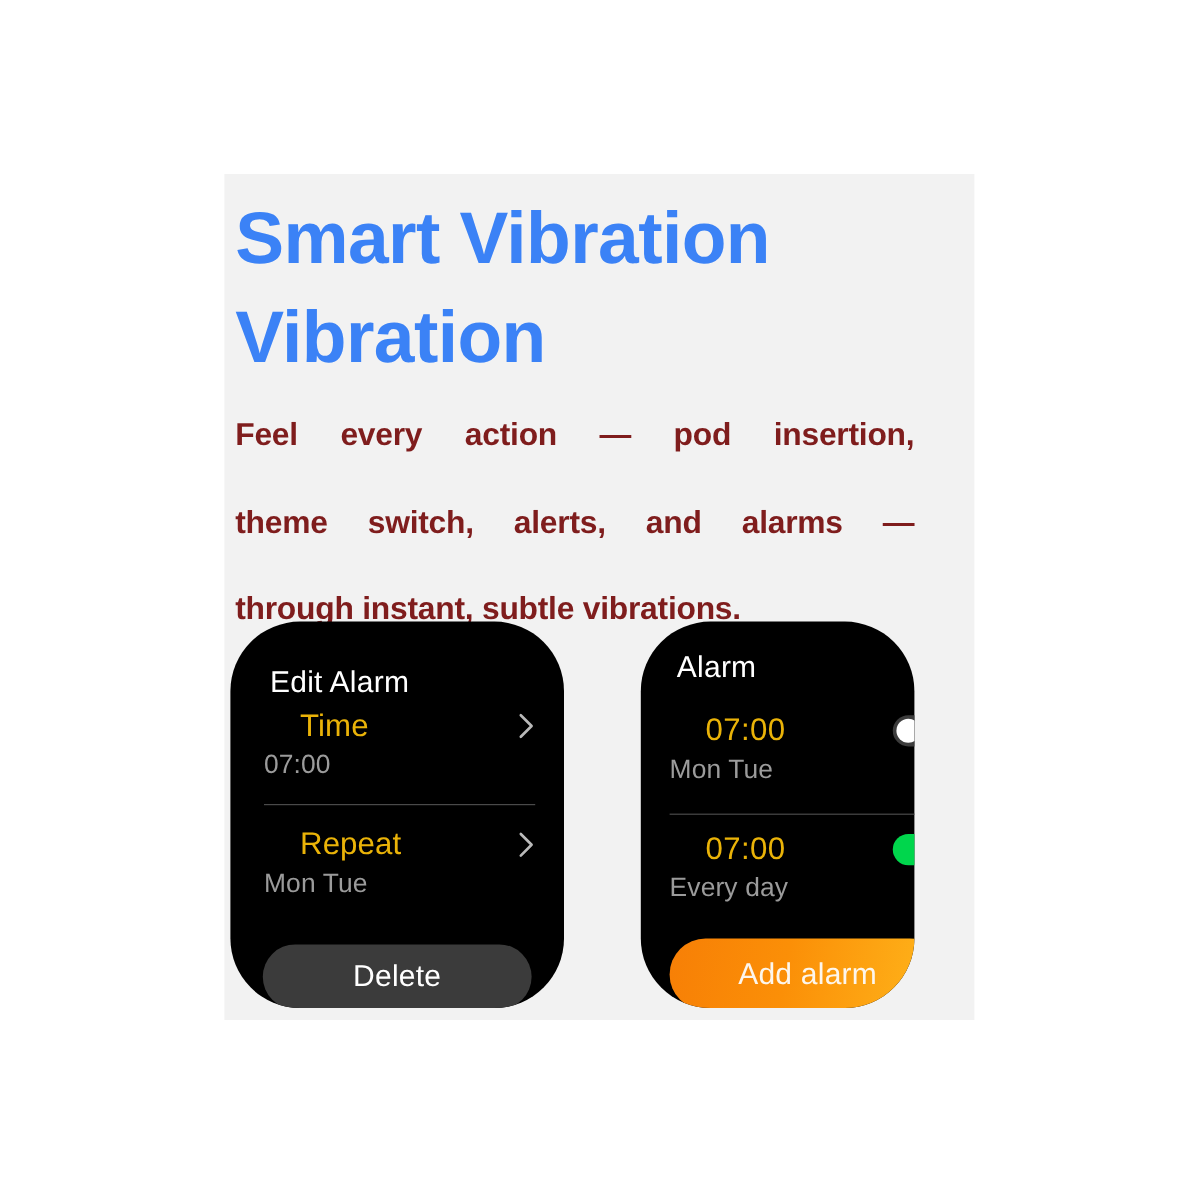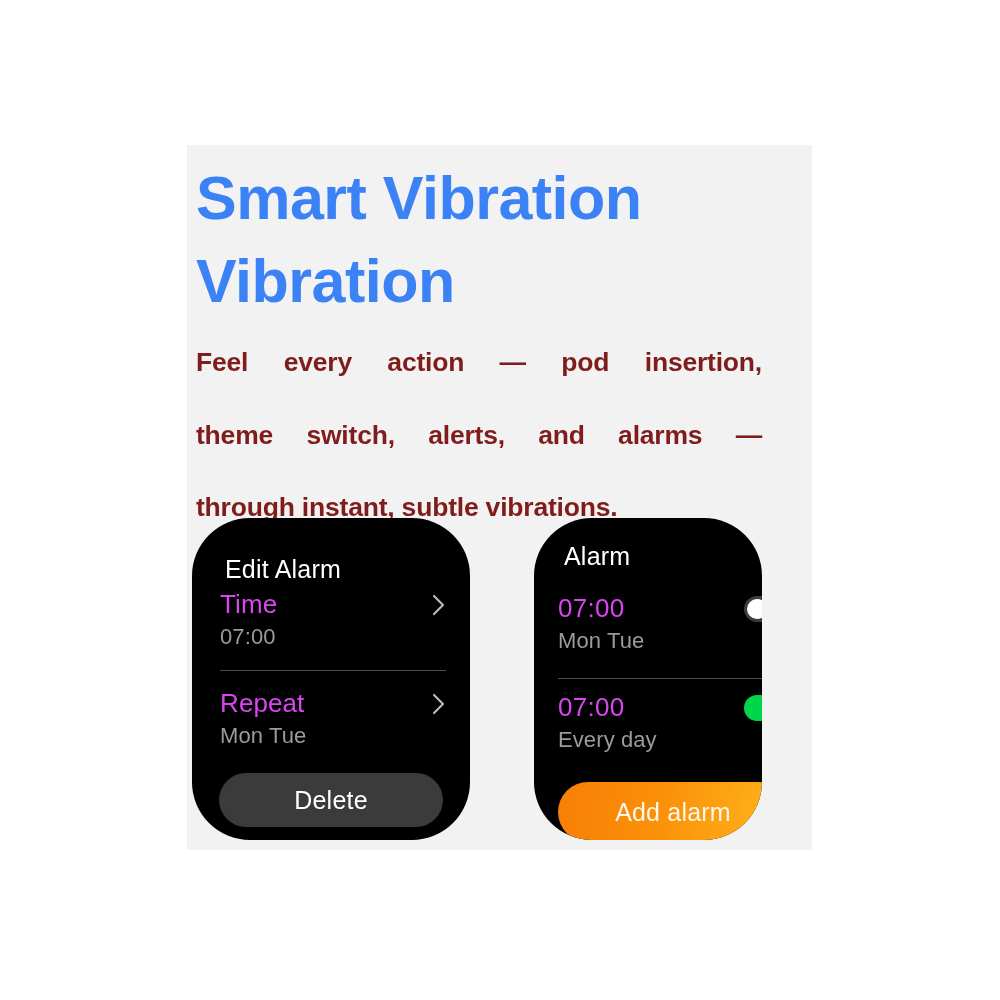--- a/index.html
+++ b/index.html
@@ -88,25 +88,26 @@
   .watch-left  .watch-title { left: 33px; top: 37px; }
   .watch-right .watch-title { left: 30px; top: 24px; }
 
   
   .row {
     position: absolute;
     left: 28px;
     width: 222px;
   }
   .row-primary {
-    color: #d946ef;
+    color: #eab308;
     font-size: 26px;
     font-weight: 400;
     line-height: 1.08;
     letter-spacing: 0.1px;
+    margin-left: 30px;
   }
   .row-primary.time-strong { font-weight: 500; letter-spacing: 0.3px; }
   .row-secondary {
     color: #9b9b9b;
     font-size: 22px;
     font-weight: 400;
     line-height: 1.1;
     margin-top: 7px;
     letter-spacing: 0.1px;
   }
@@ -153,21 +154,21 @@
     display: flex;
     align-items: center;
     justify-content: center;
     border-radius: 34px;
     font-size: 25px;
     font-weight: 400;
     letter-spacing: 0.2px;
   }
   .btn-delete {
     left: 27px;
-    top: 255px;
+    top: 269px;
     width: 224px;
     height: 54px;
     background: #3b3b3b;
     color: #ffffff;
   }
   .btn-add {
     left: 24px;
     top: 250px;
     width: 230px;
     height: 60px;

